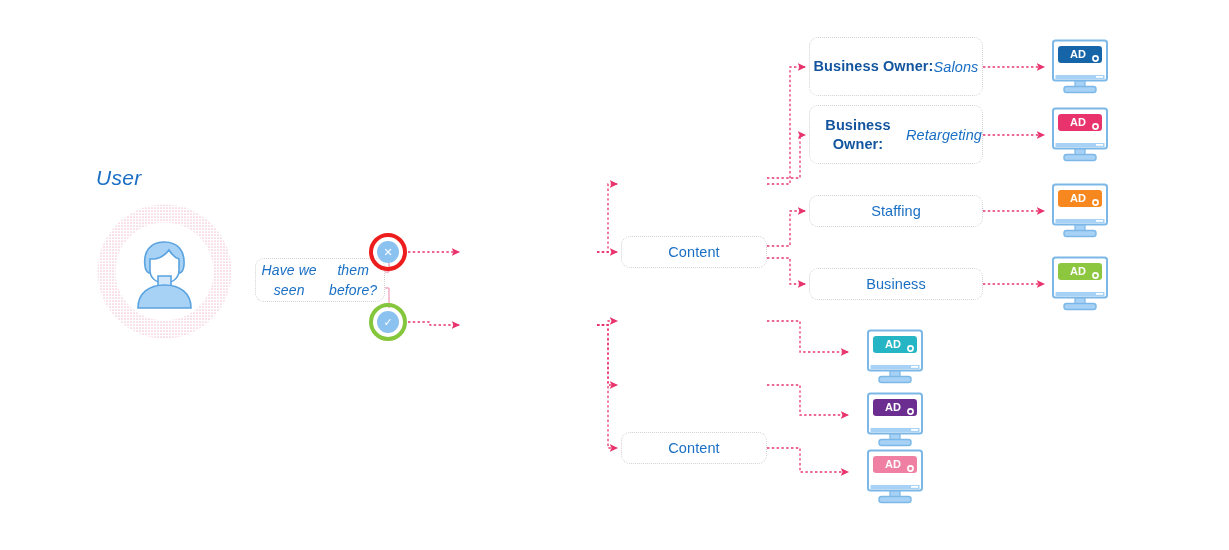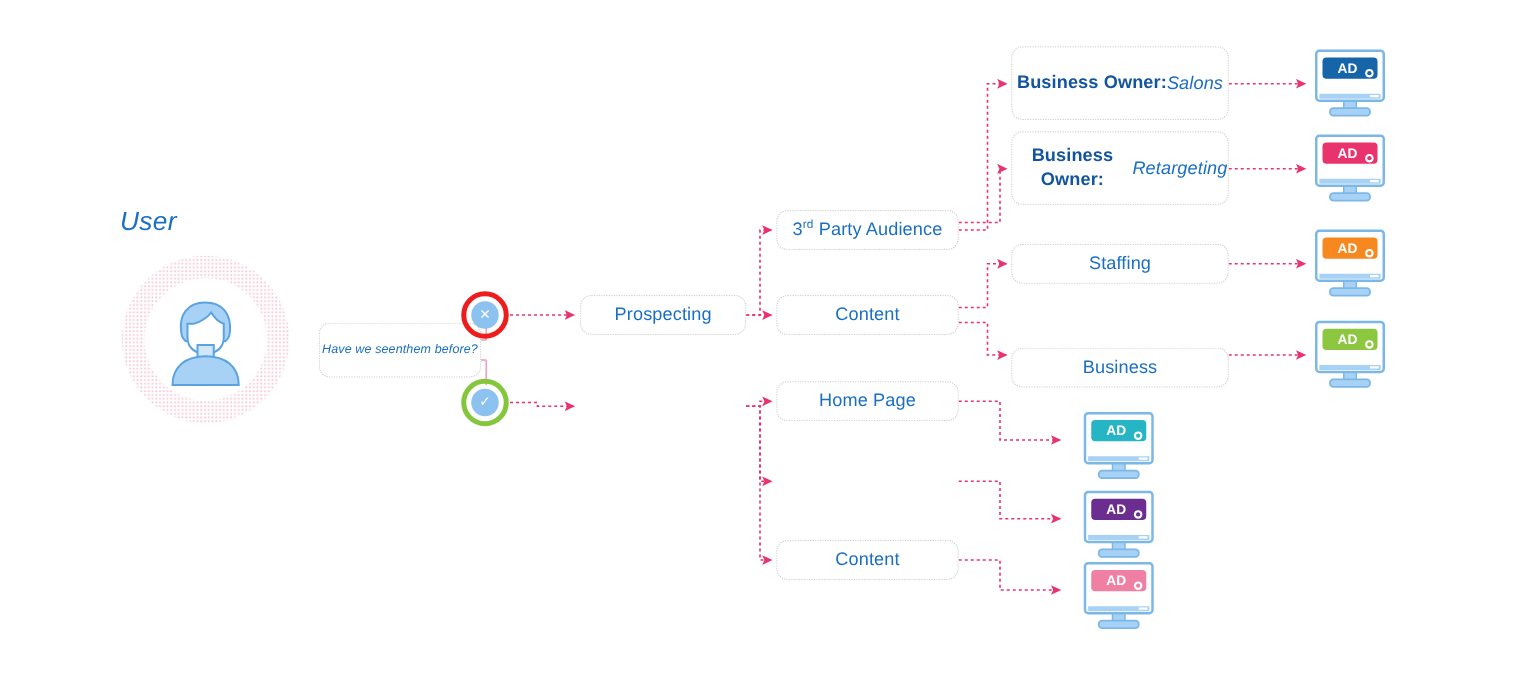--- a/index.html
+++ b/index.html
@@ -18,21 +18,21 @@
     align-items:center;justify-content:center;
     color:#1a6fc4;
     font-size:14.5px;
     letter-spacing:.1px;
     box-sizing:border-box;
     text-align:center;
     line-height:1.25;
   }
   .node .l1{font-weight:bold;color:#12559e;font-size:14.5px;}
   .node .l2{font-style:italic;color:#1a6fc4;font-size:14.5px;margin-top:2px;}
-  .node.q{font-style:italic;font-size:10px;color:#1a6fc4;line-height:1.45;}
+  .node.q{font-style:italic;font-size:14px;color:#1a6fc4;line-height:1.45;}
 
   .sup{font-size:9.5px;vertical-align:super;line-height:0;}
 
   
   #user-label{
     position:absolute;left:96px;top:166px;width:136px;text-align:left;
     font-style:italic;font-size:21px;color:#1a6fc4;letter-spacing:.3px;
   }
 
   
@@ -126,49 +126,40 @@
     <span>them before?</span>
   </div>
 
   <div class="chip" id="chip-no">
     <span class="inner">✕</span>
   </div>
   <div class="chip" id="chip-yes">
     <span class="inner">✓</span>
   </div>
 
-  <div class="node" style="left:464px;top:236px;width:133px;height:32px;">
-    <span>Prospecting</span>
-  </div>
-
-  <div class="node" style="left:621px;top:168px;width:146px;height:32px;">
-    <span><span>3</span><span class="sup">rd</span><span> Party Audience</span></span>
-  </div>
+
   <div class="node" style="left:621px;top:236px;width:146px;height:32px;">
     <span>Content</span>
-  </div>
-  <div class="node" style="left:621px;top:305px;width:146px;height:32px;">
-    <span>Home Page</span>
   </div>
   <div class="node" style="left:621px;top:432px;width:146px;height:32px;">
     <span>Content</span>
   </div>
 
   <div class="node" style="left:809px;top:37px;width:174px;height:59px;">
     <span class="l1">Business Owner:</span>
     <span class="l2">Salons</span>
   </div>
   <div class="node" style="left:809px;top:105px;width:174px;height:59px;">
     <span class="l1">Business Owner:</span>
     <span class="l2">Retargeting</span>
   </div>
   <div class="node" style="left:809px;top:195px;width:174px;height:32px;">
     <span>Staffing</span>
   </div>
-  <div class="node" style="left:809px;top:268px;width:174px;height:32px;margin-top:10px;">
+  <div class="node" style="left:809px;top:268px;width:174px;height:32px;">
     <span>Business</span>
   </div>
 
   <div class="monitor" style="left:1051px;top:39px;">
     <svg viewBox="0 0 58 56" width="58" height="56">
       <rect x="2" y="1.5" width="54" height="40" rx="2.5" fill="#ffffff" stroke="#7bb8e8" stroke-width="2"></rect>
       <rect x="4.5" y="36" width="49" height="4" fill="#a8d2f5"></rect>
       <rect x="45" y="37" width="7" height="1.8" fill="#ffffff"></rect>
       <rect x="24" y="42" width="10" height="6" fill="#a8d2f5" stroke="#7bb8e8" stroke-width="1.2"></rect>
       <rect x="13" y="47.5" width="32" height="6" rx="2.6" fill="#a8d2f5" stroke="#7bb8e8" stroke-width="1.4"></rect>

